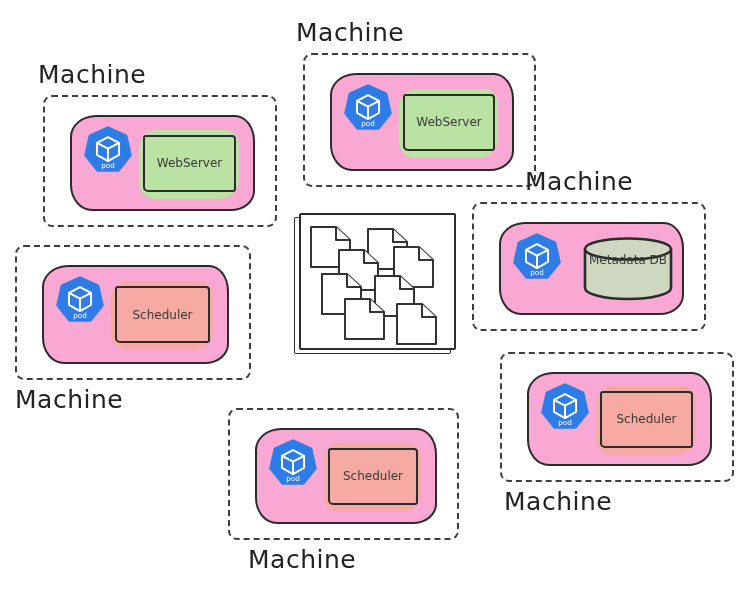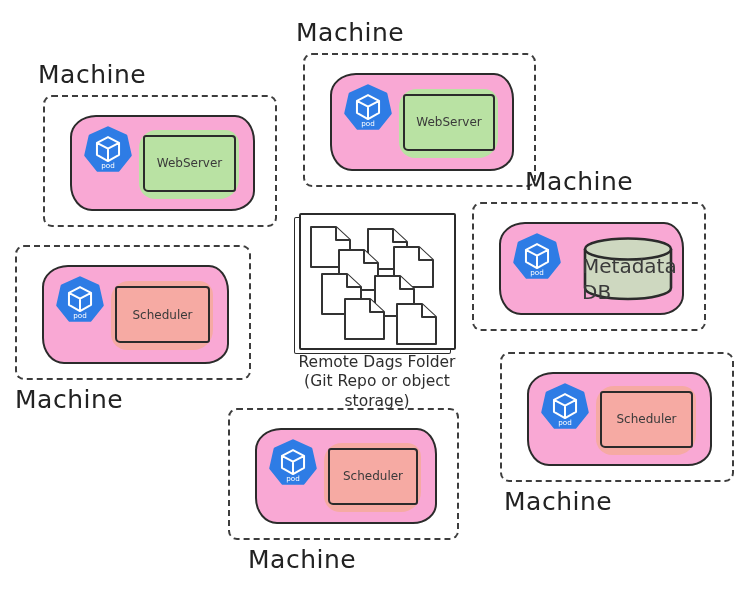--- a/index.html
+++ b/index.html
@@ -101,21 +101,22 @@
     position: relative;
     width: 92px;
     height: 66px;
     flex: none;
     margin-left: 10px;
   }
   .cyl svg { position: absolute; inset: 0; }
   .cyl-label {
     position: absolute;
     left: 0; right: 0; top: 17px;
-    font-size: 20px;
+    text-align: center;
+    font-size: 12px;
     line-height: 1.3;
     color: #3a3a3a;
   }
 
   
   .dags-panel {
     position: absolute;
     left: 299px; top: 213px;
     width: 153px; height: 133px;
     background: #ffffff;
@@ -276,15 +277,14 @@
     </svg>
     <svg class="paper p7" viewBox="0 0 46 44">
       <path d="M4,2 L29,2 L43,15 L43,42 L4,42 Z" fill="#ffffff" stroke="#333333" stroke-width="2" stroke-linejoin="round"></path>
       <path d="M29,2 L29,15 L43,15" fill="#ffffff" stroke="#333333" stroke-width="2" stroke-linejoin="round"></path>
     </svg>
     <svg class="paper p8" viewBox="0 0 46 44">
       <path d="M4,2 L29,2 L43,15 L43,42 L4,42 Z" fill="#ffffff" stroke="#333333" stroke-width="2" stroke-linejoin="round"></path>
       <path d="M29,2 L29,15 L43,15" fill="#ffffff" stroke="#333333" stroke-width="2" stroke-linejoin="round"></path>
     </svg>
   </div>
-  <div class="dags-caption">Remote Dags Folder (Git Repo or object storage)</div>
 
 </div>
 
 </body></html>

